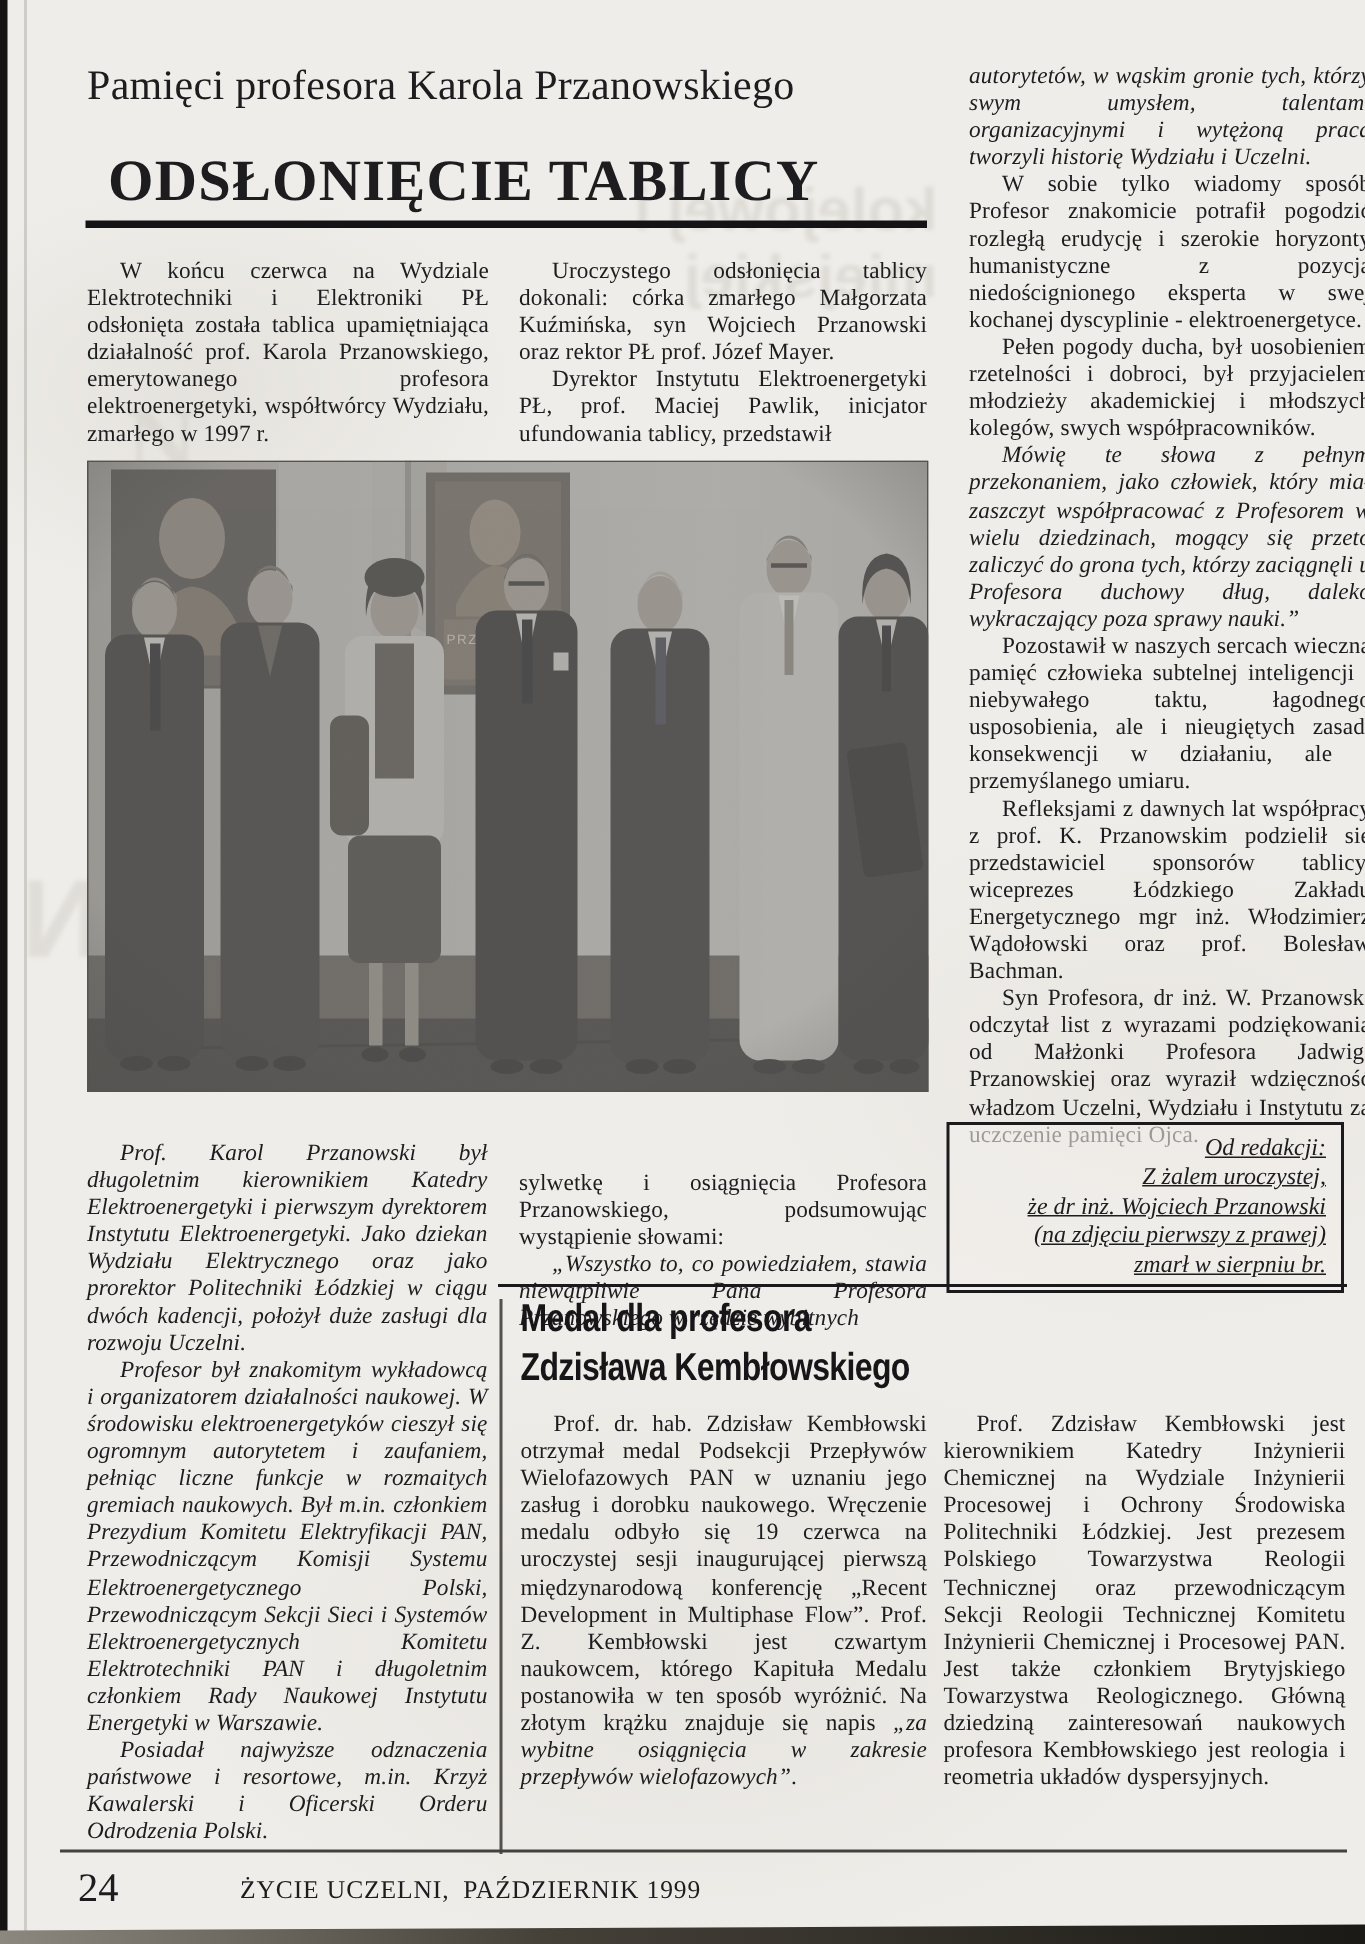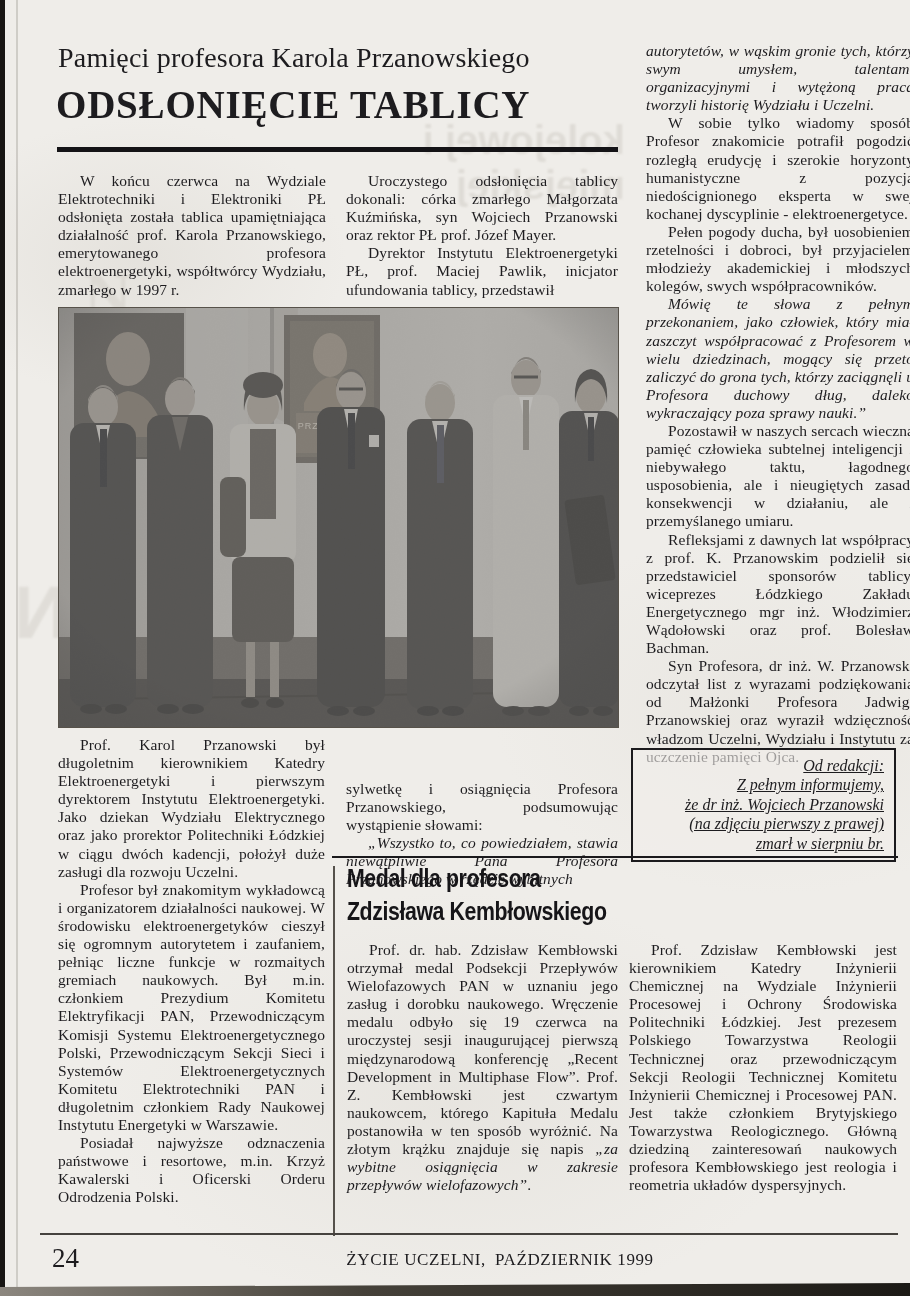--- a/index.html
+++ b/index.html
@@ -30,51 +30,51 @@
   .kicker{left:58px;top:42px;width:560px;font-size:28px;letter-spacing:.2px;}
   .title1{left:56px;top:82px;width:575px;font-size:39px;font-weight:bold;letter-spacing:.8px;white-space:nowrap;}
   .rule1{left:57px;top:147px;width:561px;height:5px;background:#141316;}
   
   .col{text-align:justify;}
   .col p{margin:0;font-size:15.5px;line-height:18.1px;letter-spacing:.1px;}
   .indent{text-indent:22px;}
   .it{font-style:italic;}
   .colA{left:58px;top:172px;width:268px;}
   .colB{left:346px;top:172px;width:272px;}
-  .colA2{left:58px;top:736px;width:267px;}
+  .colA2{left:58px;top:760px;width:267px;font-style:italic;}
   .colB2{left:346px;top:780px;width:272px;}
   .colC{left:646px;top:42px;width:268px;}
   .photo{left:58px;top:307px;width:561px;height:421px;z-index:2;}
   .photo svg{display:block;}
   .editor-box{left:631px;top:748px;width:241px;border:2px solid #1b1a1d;padding:6px 10px 7px 10px;
     text-align:right;font-style:italic;background:rgba(241,239,235,.6);text-decoration:underline;}
   .editor-box div{font-size:16px;line-height:19.4px;}
   .rule2{left:332px;top:856px;width:566px;height:2px;background:#1a191c;}
   .vrule{left:333px;top:866px;width:2px;height:370px;background:#55514b;}
   .title2{left:347px;top:862px;width:340px;font-family:"Liberation Sans","DejaVu Sans",sans-serif;
     font-weight:bold;font-size:26px;line-height:33px;letter-spacing:-.5px;
     transform:scaleX(.82);transform-origin:left top;color:#161518;}
   .colD{left:347px;top:941px;width:271px;}
   .colE{left:629px;top:941px;width:268px;}
   
   .footer-rule{left:40px;top:1233px;width:858px;height:2px;background:#45423e;}
   .page-num{left:52px;top:1243px;font-size:27px;text-align:center;}
-  .journal{left:160px;top:1250px;width:680px;text-align:center;font-size:17px;letter-spacing:.6px;}
+  .journal{left:160px;top:1250px;width:680px;text-align:left;font-size:17px;letter-spacing:.6px;}
 </style>
 </head>
 <body>
 
 <div class="page">
 
   <div class="abs ghost ghost-headline">kolejowej i miejskiej</div>
   <div class="abs ghost ghost-n1">N</div>
   <div class="abs ghost ghost-n2">N</div>
 
   <div class="abs z kicker">Pamięci profesora Karola Przanowskiego</div>
-  <h1 class="abs z title1" style="margin:0;">ODSŁONIĘCIE TABLICY</h1>
+  <h1 class="abs z title1" style="margin:16px;">ODSŁONIĘCIE TABLICY</h1>
   <div class="abs z rule1"></div>
 
   <div class="abs z col colA">
     <p class="indent">W końcu czerwca na Wydziale Elektrotechniki i Elektroniki PŁ odsłonięta została tablica upamiętniająca działalność prof. Karola Przanowskiego, emerytowanego profesora elektroenergetyki, współtwórcy Wydziału, zmarłego w 1997 r.</p>
   </div>
   <div class="abs z col colB">
     <p class="indent">Uroczystego odsłonięcia tablicy dokonali: córka zmarłego Małgorzata Kuźmińska, syn Wojciech Przanowski oraz rektor PŁ prof. Józef Mayer.</p>
     <p class="indent">Dyrektor Instytutu Elektroenergetyki PŁ, prof. Maciej Pawlik, inicjator ufundowania tablicy, przedstawił</p>
   </div>
 
@@ -221,21 +221,21 @@
     <p class="indent">W sobie tylko wiadomy sposób Profesor znakomicie potrafił pogodzić rozległą erudycję i szerokie horyzonty humanistyczne z pozycją niedoścignionego eksperta w swej kochanej dyscyplinie - elektroenergetyce.</p>
     <p class="indent">Pełen pogody ducha, był uosobieniem rzetelności i dobroci, był przyjacielem młodzieży akademickiej i młodszych kolegów, swych współpracowników.</p>
     <p class="indent it">Mówię te słowa z pełnym przekonaniem, jako człowiek, który miał zaszczyt współpracować z Profesorem w wielu dziedzinach, mogący się przeto zaliczyć do grona tych, którzy zaciągnęli u Profesora duchowy dług, daleko wykraczający poza sprawy nauki.”</p>
     <p class="indent">Pozostawił w naszych sercach wieczną pamięć człowieka subtelnej inteligencji i niebywałego taktu, łagodnego usposobienia, ale i nieugiętych zasad, konsekwencji w działaniu, ale i przemyślanego umiaru.</p>
     <p class="indent">Refleksjami z dawnych lat współpracy z prof. K. Przanowskim podzielił się przedstawiciel sponsorów tablicy, wiceprezes Łódzkiego Zakładu Energetycznego mgr inż. Włodzimierz Wądołowski oraz prof. Bolesław Bachman.</p>
     <p class="indent">Syn Profesora, dr inż. W. Przanowski odczytał list z wyrazami podziękowania od Małżonki Profesora Jadwigi Przanowskiej oraz wyraził wdzięczność władzom Uczelni, Wydziału i Instytutu za uczczenie pamięci Ojca.</p>
   </div>
 
   <aside class="abs z editor-box">
     <div>Od redakcji:</div>
-    <div>Z pełnym informujemy,</div>
+    <div>Z żalem uroczystej,</div>
     <div>że dr inż. Wojciech Przanowski</div>
     <div>(na zdjęciu pierwszy z prawej)</div>
     <div>zmarł w sierpniu br.</div>
   </aside>
 
   <div class="abs z rule2"></div>
   <div class="abs z vrule"></div>
   <h2 class="abs z title2" style="margin:0;">
     <span style="display:block">Medal dla profesora</span>
     <span style="display:block">Zdzisława Kembłowskiego</span>

